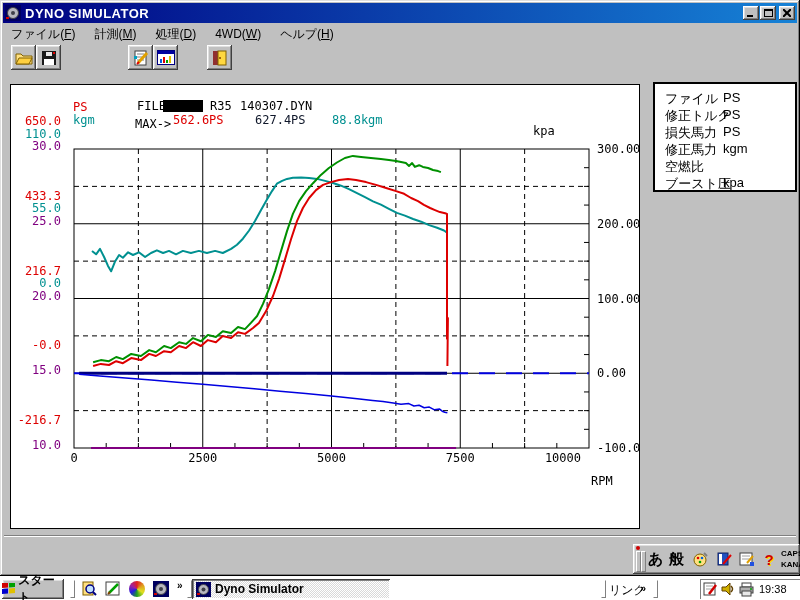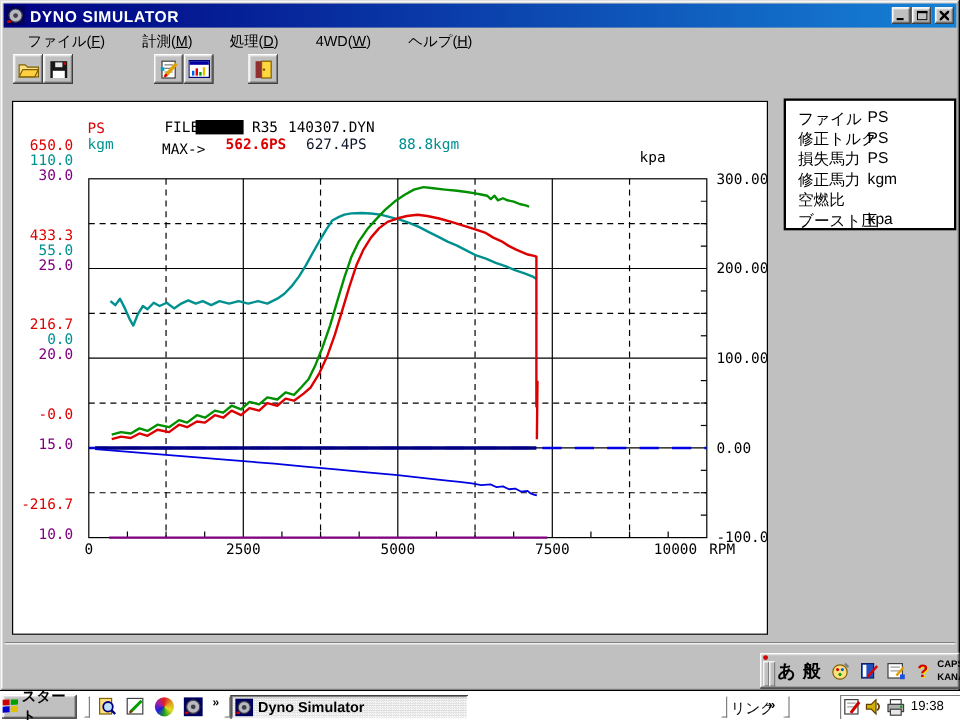--- a/index.html
+++ b/index.html
@@ -15,21 +15,21 @@
   
   .window{position:absolute;left:0;top:0;width:800px;height:576px;background:#c0c0c0;
     box-shadow: inset -1px -1px 0 #000000, inset 1px 1px 0 #dfdfdf,
                 inset -2px -2px 0 #808080, inset 2px 2px 0 #ffffff;}
   .titlebar{position:absolute;left:3px;top:3px;width:794px;height:20px;
     background:linear-gradient(90deg,#000082,#1682d6);display:flex;align-items:center;padding:0 2px;box-sizing:border-box;}
   .title-text{color:#fff;font-weight:bold;font-size:13px;margin-left:4px;flex:1;letter-spacing:.5px;}
   .wbtn{width:16px;height:14px;margin-left:1px;display:flex;align-items:center;justify-content:center;}
   .wbtn.gap{margin-left:3px;}
   .menubar{position:absolute;left:3px;top:25px;width:794px;height:18px;display:flex;align-items:center;font-size:12px;}
-  .menu-item{margin-left:20px;margin-right:11px;white-space:nowrap;}
+  .menu-item{margin-left:8px;margin-right:11px;white-space:nowrap;}
   .toolbar{position:absolute;left:3px;top:44px;width:794px;height:31px;}
   .tbtn{position:absolute;top:1px;width:25px;height:25px;display:flex;align-items:center;justify-content:center;}
   
   .chart-panel{position:absolute;left:10px;top:84px;width:628px;height:443px;background:#fff;border:1px solid #000;box-sizing:content-box;}
   .cp-label{position:absolute;font-family:"DejaVu Sans Mono",monospace;font-size:12px;white-space:nowrap;}
   .red{color:#dd0000;} .grn{color:#0f172a;} .tea{color:#009090;}
   .redact{position:absolute;background:#000;}
   #plot{position:absolute;left:0;top:0;}
   .axlbl{font-family:"DejaVu Sans Mono",monospace;font-size:12px;}
   
@@ -226,26 +226,26 @@
 
       <span class="cp-label red" style="left:62px;top:15px;">PS</span>
       <span class="cp-label tea" style="left:62px;top:28px;">kgm</span>
 
       <span class="cp-label" style="left:126px;top:14px;">FILE:</span>
       <span class="redact" style="left:152px;top:15px;width:40px;height:12px;"></span>
       <span class="cp-label" style="left:199px;top:14px;">R35</span>
       <span class="cp-label" style="left:229px;top:14px;">140307.DYN</span>
 
       <span class="cp-label" style="left:124px;top:32px;">MAX-&gt;</span>
-      <span class="cp-label red" style="left:177px;top:28px;font-weight:bold;">562.6PS</span>
+      <span class="cp-label red" style="left:162px;top:28px;">562.6PS</span>
       <span class="cp-label grn" style="left:244px;top:28px;">627.4PS</span>
       <span class="cp-label tea" style="left:321px;top:28px;">88.8kgm</span>
 
       <span class="cp-label" style="left:522px;top:39px;">kpa</span>
-      <span class="cp-label" style="left:580px;top:366px;">RPM</span>
+      <span class="cp-label" style="left:580px;top:389px;">RPM</span>
     </div>
 
     <div class="legend-box">
       <span class="lg-row" style="top:6px;"><span>ファイル</span><span class="lg-unit">PS</span></span>
       <span class="lg-row" style="top:23px;"><span>修正トルク</span><span class="lg-unit">PS</span></span>
       <span class="lg-row" style="top:40px;"><span>損失馬力</span><span class="lg-unit">PS</span></span>
       <span class="lg-row" style="top:57px;"><span>修正馬力</span><span class="lg-unit">kgm</span></span>
       <span class="lg-row" style="top:74px;"><span>空燃比</span><span class="lg-unit"></span></span>
       <span class="lg-row" style="top:91px;"><span>ブースト圧</span><span class="lg-unit">kpa</span></span>
     </div>

